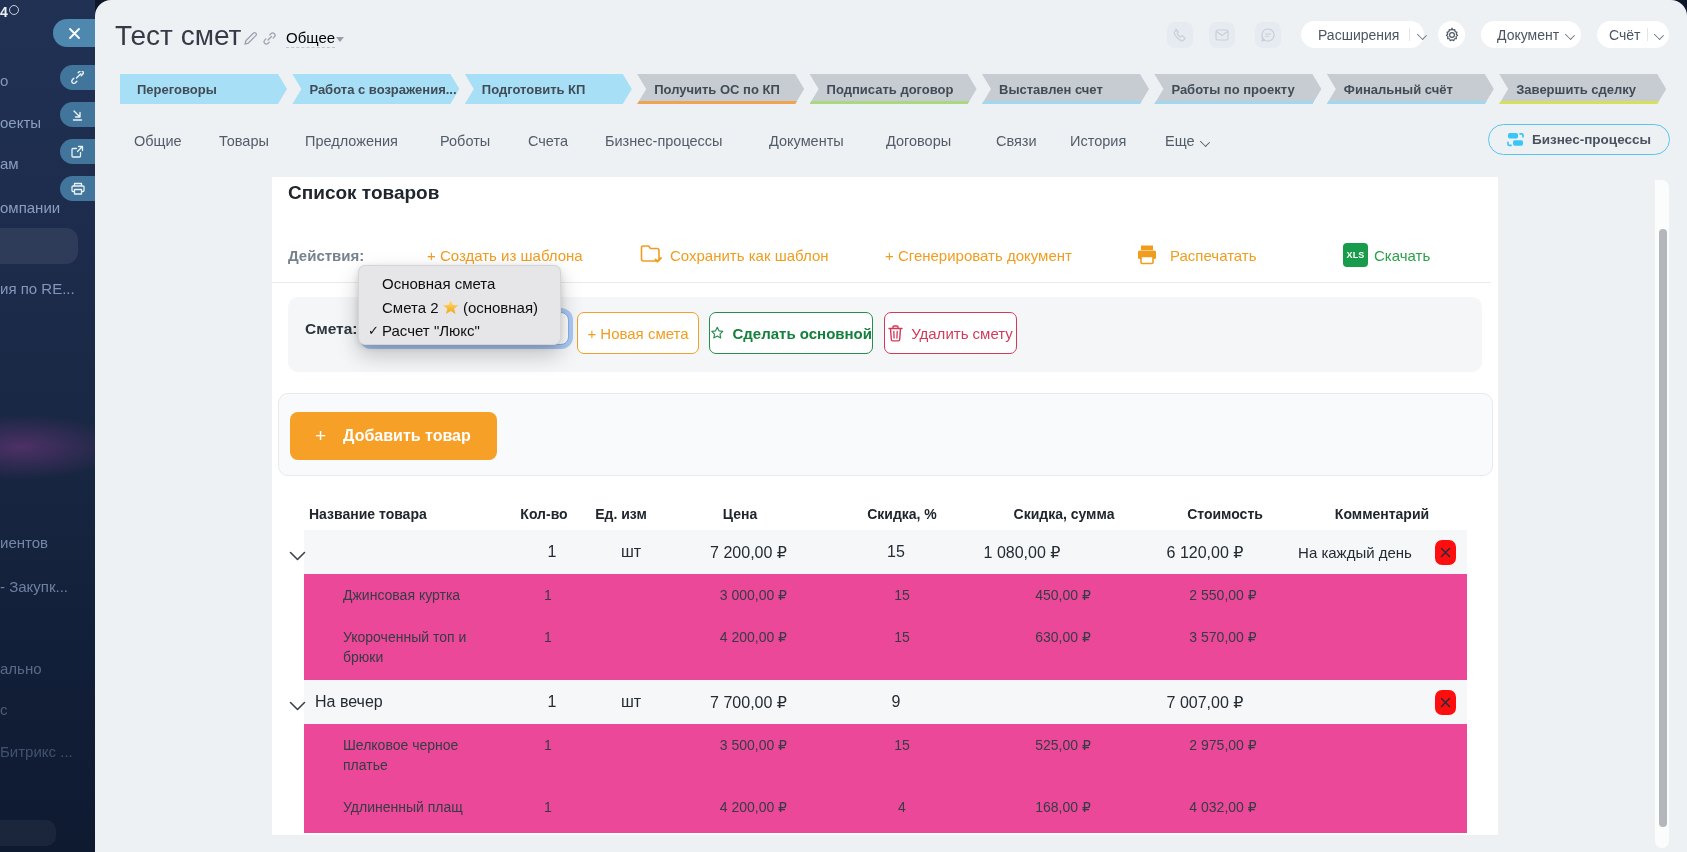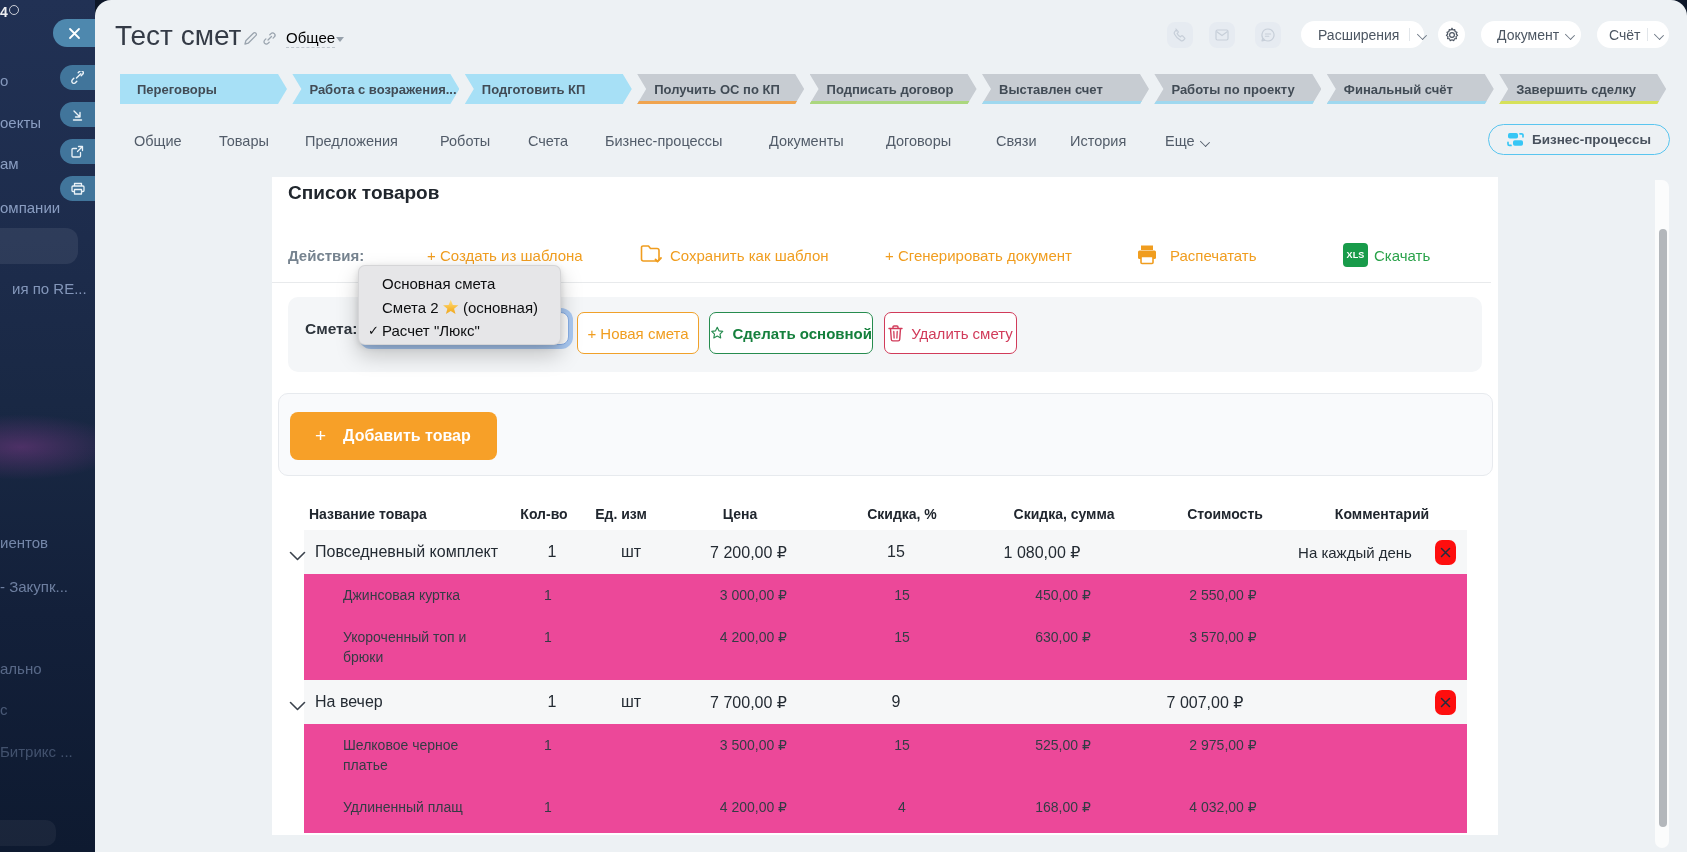--- a/index.html
+++ b/index.html
@@ -133,21 +133,21 @@
   .trow.item .tcell { top:12px; line-height:19.5px; }
   .trow.item .tcell.center { text-align:center; }
   .trow.item .tcell.right { text-align:right; }
 
   .g-chevron { position:absolute; left:-15px; }
   .g-name { left:11px; }
   .g-qty { left:218px; width:60px; }
   .g-unit { left:287px; width:80px; }
   .g-price { left:303px; width:180px; }
   .g-disc { left:552px; width:80px; }
-  .g-discsum { left:648px; width:180px;text-align:right; }
+  .g-discsum { left:628px; width:180px;text-align:right; }
   .g-cost { left:811px; width:180px; }
   .g-comment { left:941px; width:220px; font-size:15px; }
   .g-del { position:absolute; left:1131px; width:21px; height:25px; background:#fe0e0e; border-radius:7px; display:flex; align-items:center; justify-content:center; }
   .g-del svg { display:block; }
 
   .i-name { left:39px; width:150px; }
   .i-qty { left:214px; width:60px; }
   .i-price { left:303px; width:180px; }
   .i-disc { left:558px; width:80px; }
   .i-discsum { left:669px; width:180px; }
@@ -160,21 +160,21 @@
 
 <div class="sidebar">
   <div class="sb-logo"><span>4</span><span class="clock"></span></div>
   <div class="sb-highlight"></div>
   <div class="sb-bottom"></div>
   <div id="sb-items">
       <div class="sb-item" style="top: 72px; opacity: 0.8;">о</div>
       <div class="sb-item" style="top: 114px; opacity: 0.85;">оекты</div>
       <div class="sb-item" style="top: 155px; opacity: 0.85;">ам</div>
       <div class="sb-item" style="top: 199px; opacity: 0.85;">омпании</div>
-      <div class="sb-item" style="top: 280px; opacity: 0.8; padding-left: 12px;">ия по RE...</div>
+      <div class="sb-item" style="top: 280px; opacity: 0.8;">ия по RE...</div>
       <div class="sb-item" style="top: 534px; opacity: 0.7;">иентов</div>
       <div class="sb-item" style="top: 578px; opacity: 0.65;">- Закупк...</div>
       <div class="sb-item" style="top: 660px; opacity: 0.5;">ально</div>
       <div class="sb-item" style="top: 701px; opacity: 0.4;">с</div>
       <div class="sb-item" style="top: 743px; opacity: 0.35;">Битрикс ...</div>
     </div>
 </div>
 
 <div class="panel">
 
@@ -389,26 +389,26 @@
         <span class="th-disc">Скидка, %</span>
         <span class="th-discsum">Скидка, сумма</span>
         <span class="th-cost">Стоимость</span>
         <span class="th-comment">Комментарий</span>
       </div>
     <div id="table-rows">
         <div class="trow group" style="top: 353px; height: 44px;">
           <span class="g-chevron" style="top: 17px;"><svg width="17" height="10" viewBox="0 0 17 10">
               <path d="M1.5 1.5 L8.5 8.5 L15.5 1.5" stroke="#3a424c" stroke-width="1.6" fill="none" stroke-linecap="round" stroke-linejoin="round"></path>
             </svg></span>
-          <div class="tcell g-name">Повседневный комплект</div>
           <div class="tcell g-qty center">1</div>
           <div class="tcell g-unit center">шт</div>
           <div class="tcell g-price right">7 200,00 ₽</div>
           <div class="tcell g-disc center">15</div>
           <div class="tcell g-discsum center">1 080,00 ₽</div>
+          <div class="tcell g-cost center">6 120,00 ₽</div>
           <div class="tcell g-comment center">На каждый день</div>
           <div class="g-del" style="top: 9.5px;">
             <svg width="11" height="11" viewBox="0 0 11 11">
               <path d="M1.5 1.5 L9.5 9.5 M9.5 1.5 L1.5 9.5" stroke="#242d3e" stroke-width="1.5" stroke-linecap="round"></path>
             </svg>
           </div>
         </div>
         <div class="trow item" style="top: 397px; height: 42px;">
           <div class="tcell i-name">Джинсовая куртка</div>
           <div class="tcell i-qty center">1</div>

